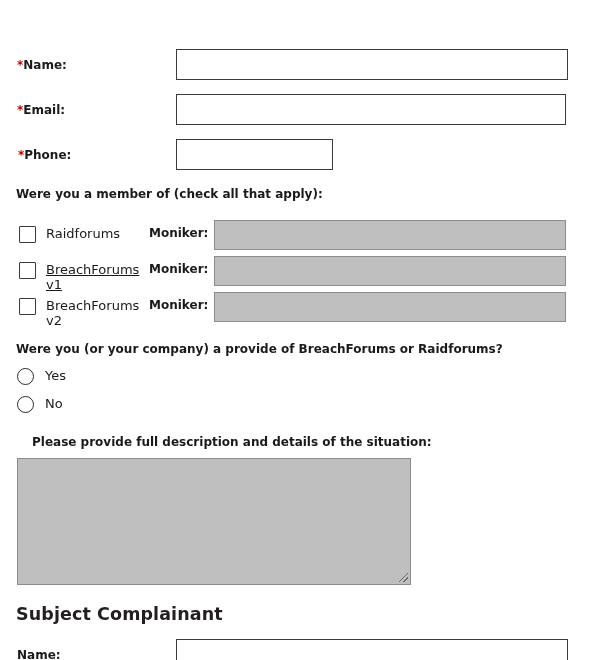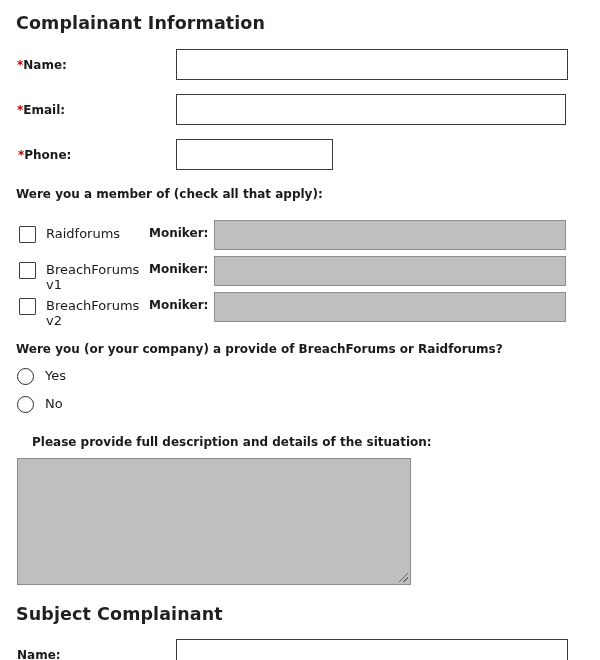--- a/index.html
+++ b/index.html
@@ -84,21 +84,20 @@
   .abs { position: absolute; }
 
   
   .row { display: flex; align-items: flex-start; }
 </style>
 </head>
 <body>
 
 <div class="page">
 
-  <h1 class="section-title abs" style="left:16px; top:13px;">Complainant Information</h1>
 
   <div class="abs label-bold" style="left:17px; top:58px;">
     <span class="req-star">*</span><span>Name:</span>
   </div>
   <div class="abs field-box" style="left:176px; top:49px; width:392px;"></div>
 
   <div class="abs label-bold" style="left:17px; top:103px;">
     <span class="req-star">*</span><span>Email:</span>
   </div>
   <div class="abs field-box" style="left:176px; top:94px; width:390px;"></div>
@@ -112,21 +111,21 @@
 
   <div class="abs row" style="left:19px; top:226px;">
     <span class="checkbox"></span>
     <span class="label-plain" style="margin-left:10px; width:103px;">Raidforums</span>
     <span class="label-bold" style="width:62px;">Moniker:</span>
   </div>
   <div class="abs gray-box" style="left:214px; top:220px; width:352px;"></div>
 
   <div class="abs row" style="left:19px; top:262px;">
     <span class="checkbox"></span>
-    <span class="label-plain" style="margin-left:10px; width:103px;">BreachForums v1</span>
+    <span class="label-plain" style="margin-left:10px; width:103px;text-decoration:underline;">BreachForums v1</span>
     <span class="label-bold" style="width:62px;">Moniker:</span>
   </div>
   <div class="abs gray-box" style="left:214px; top:256px; width:352px;"></div>
 
   <div class="abs row" style="left:19px; top:298px;">
     <span class="checkbox"></span>
     <span class="label-plain" style="margin-left:10px; width:103px;">BreachForums v2</span>
     <span class="label-bold" style="width:62px;">Moniker:</span>
   </div>
   <div class="abs gray-box" style="left:214px; top:292px; width:352px;"></div>

